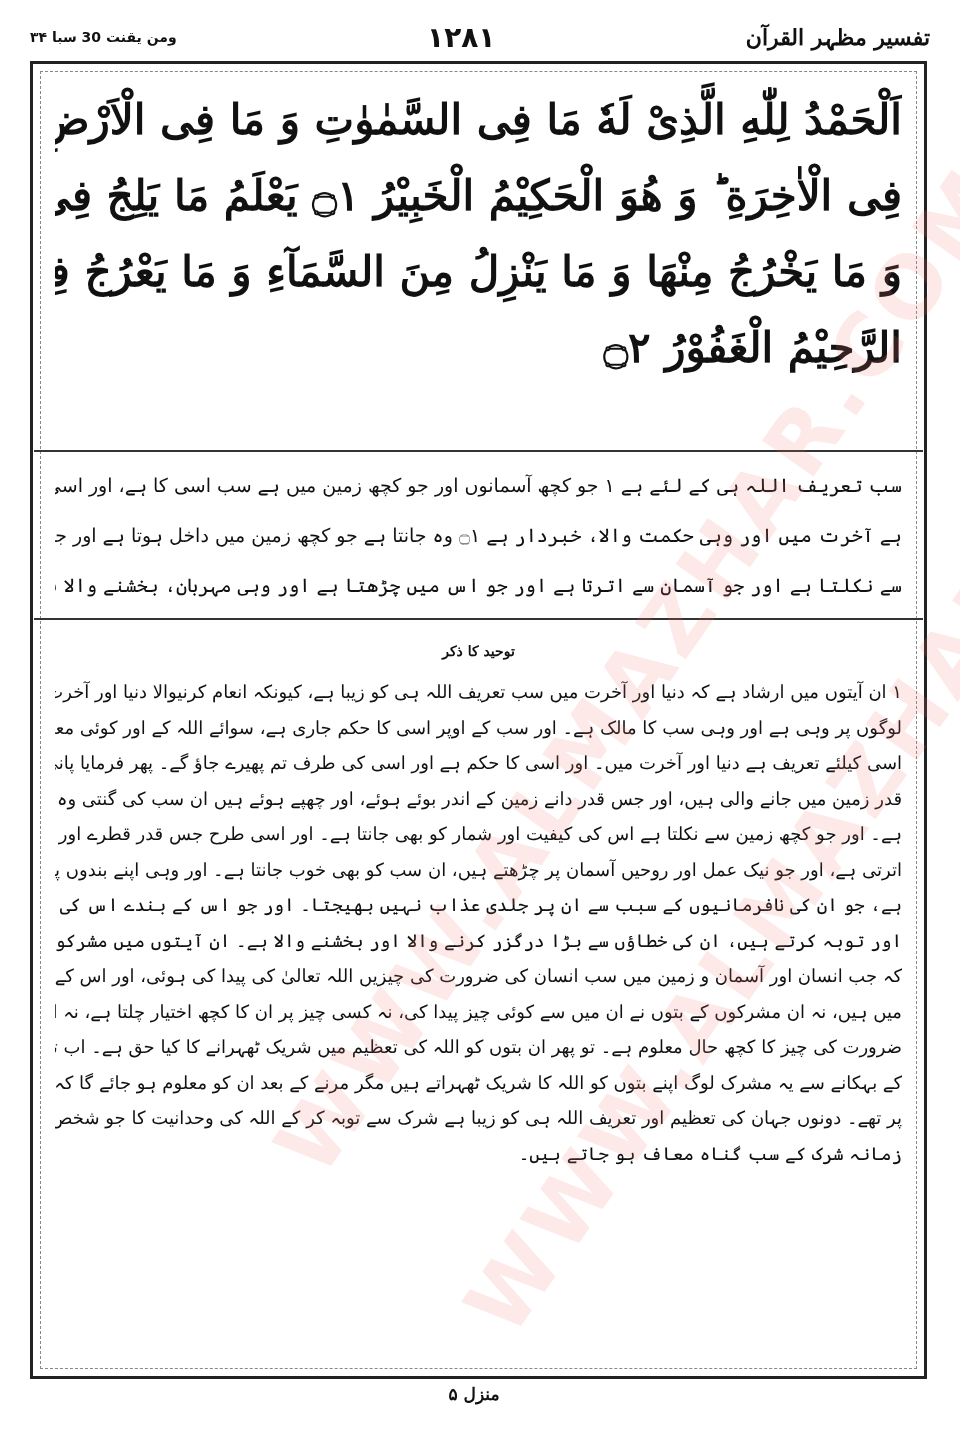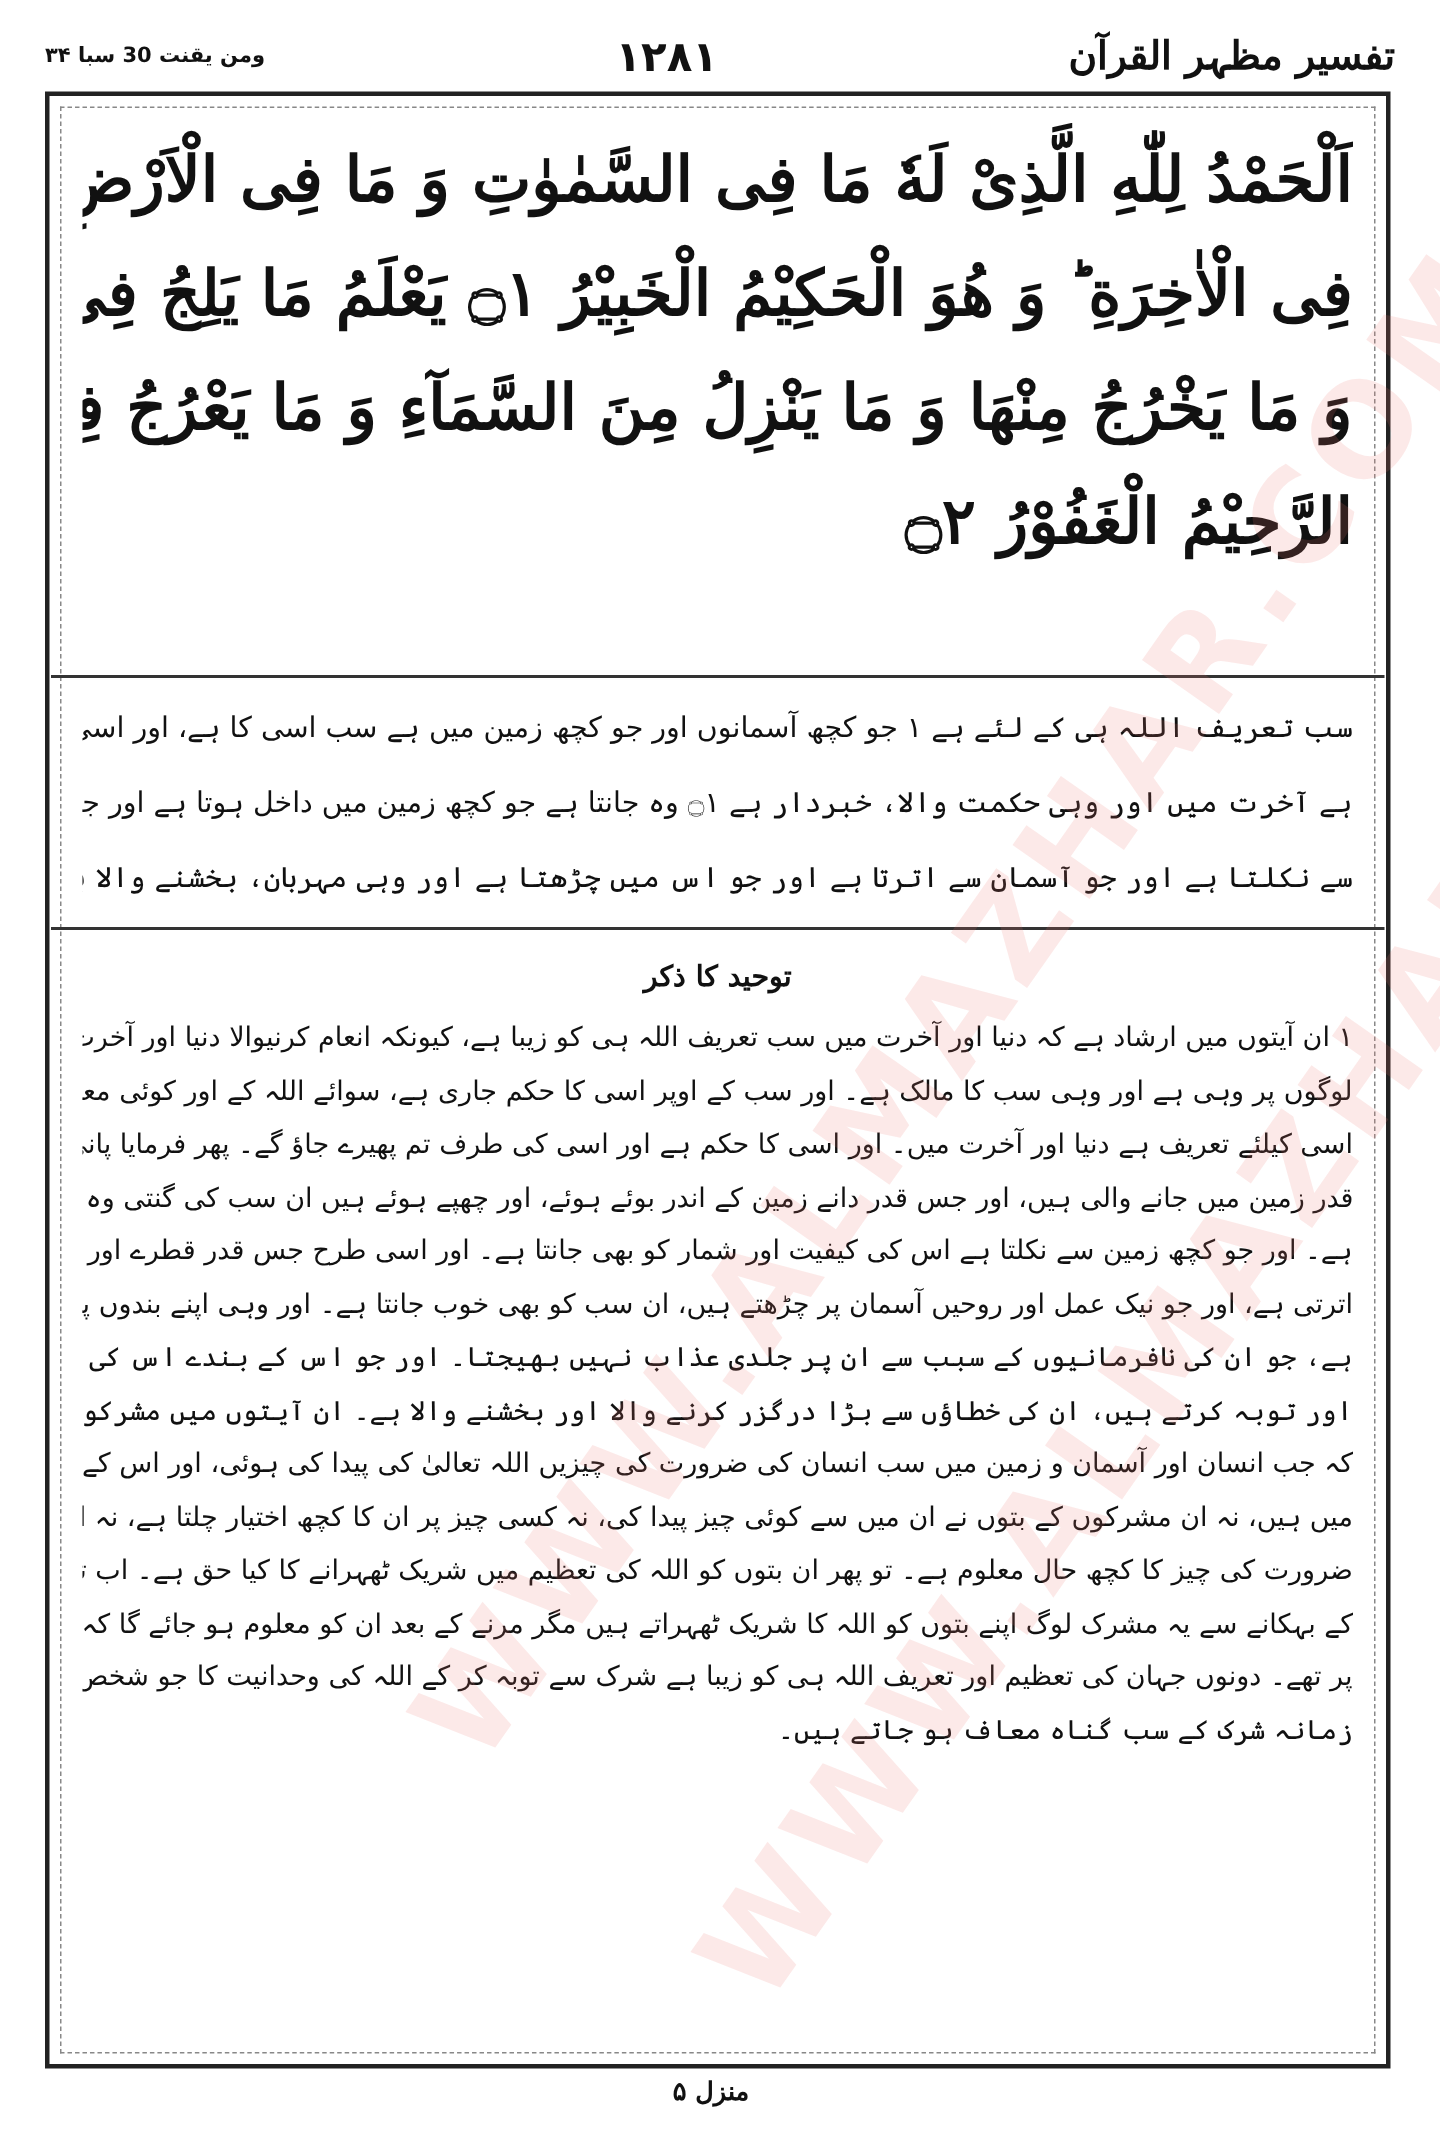--- a/index.html
+++ b/index.html
@@ -4,21 +4,21 @@
 <style>
   html, body { margin: 0; padding: 0; background: #ffffff; }
   body {
     width: 960px; height: 1429px; position: relative; overflow: hidden;
     font-family: "DejaVu Sans", sans-serif; color: #111;
   }
   .header {
     position: absolute; top: 22px; left: 30px; right: 30px; height: 30px;
     direction: rtl; display: flex; align-items: center; justify-content: space-between;
   }
-  .header .title { font-size: 26px; font-weight: bold; font-family: "DejaVu Serif", serif; }
+  .header .title { font-size: 22px; font-weight: bold; font-family: "DejaVu Serif", serif; }
   .header .pageno { font-size: 28px; font-weight: bold; }
   .header .ref { font-size: 14px; font-weight: bold; }
   .frame {
     position: absolute; left: 30px; top: 61px; width: 897px; height: 1318px;
     border: 3px solid #222; box-sizing: border-box;
   }
   .inner {
     position: absolute; left: 7px; top: 7px; right: 7px; bottom: 7px;
     border: 1px dashed #888;
   }
@@ -35,21 +35,21 @@
   .div2 { top: 546px; }
   .translation { top: 384px; height: 160px; padding: 4px 14px; }
   .tline {
     font-family: "DejaVu Serif", serif; font-size: 19px; line-height: 50px; height: 50px;
     white-space: nowrap; overflow: hidden; text-align: justify; text-align-last: justify;
   }
   .tline.last { text-align-last: right; }
   .commentary { top: 552px; bottom: 0; padding: 4px 14px; }
   .heading {
     text-align: center; font-family: "DejaVu Serif", serif; font-weight: bold;
-    font-size: 19px; line-height: 46px; height: 46px;
+    font-size: 14px; line-height: 46px; height: 46px;
   }
   .cline {
     font-family: "DejaVu Serif", serif; font-size: 18px; line-height: 35.5px; height: 35.5px;
     white-space: nowrap; overflow: hidden; text-align: justify; text-align-last: justify;
   }
   .cline.last { text-align-last: right; }
   .footer {
     position: absolute; top: 1384px; left: 0; right: 12px; text-align: center;
     direction: rtl; font-size: 17px; font-weight: bold; font-family: "DejaVu Serif", serif;
   }

